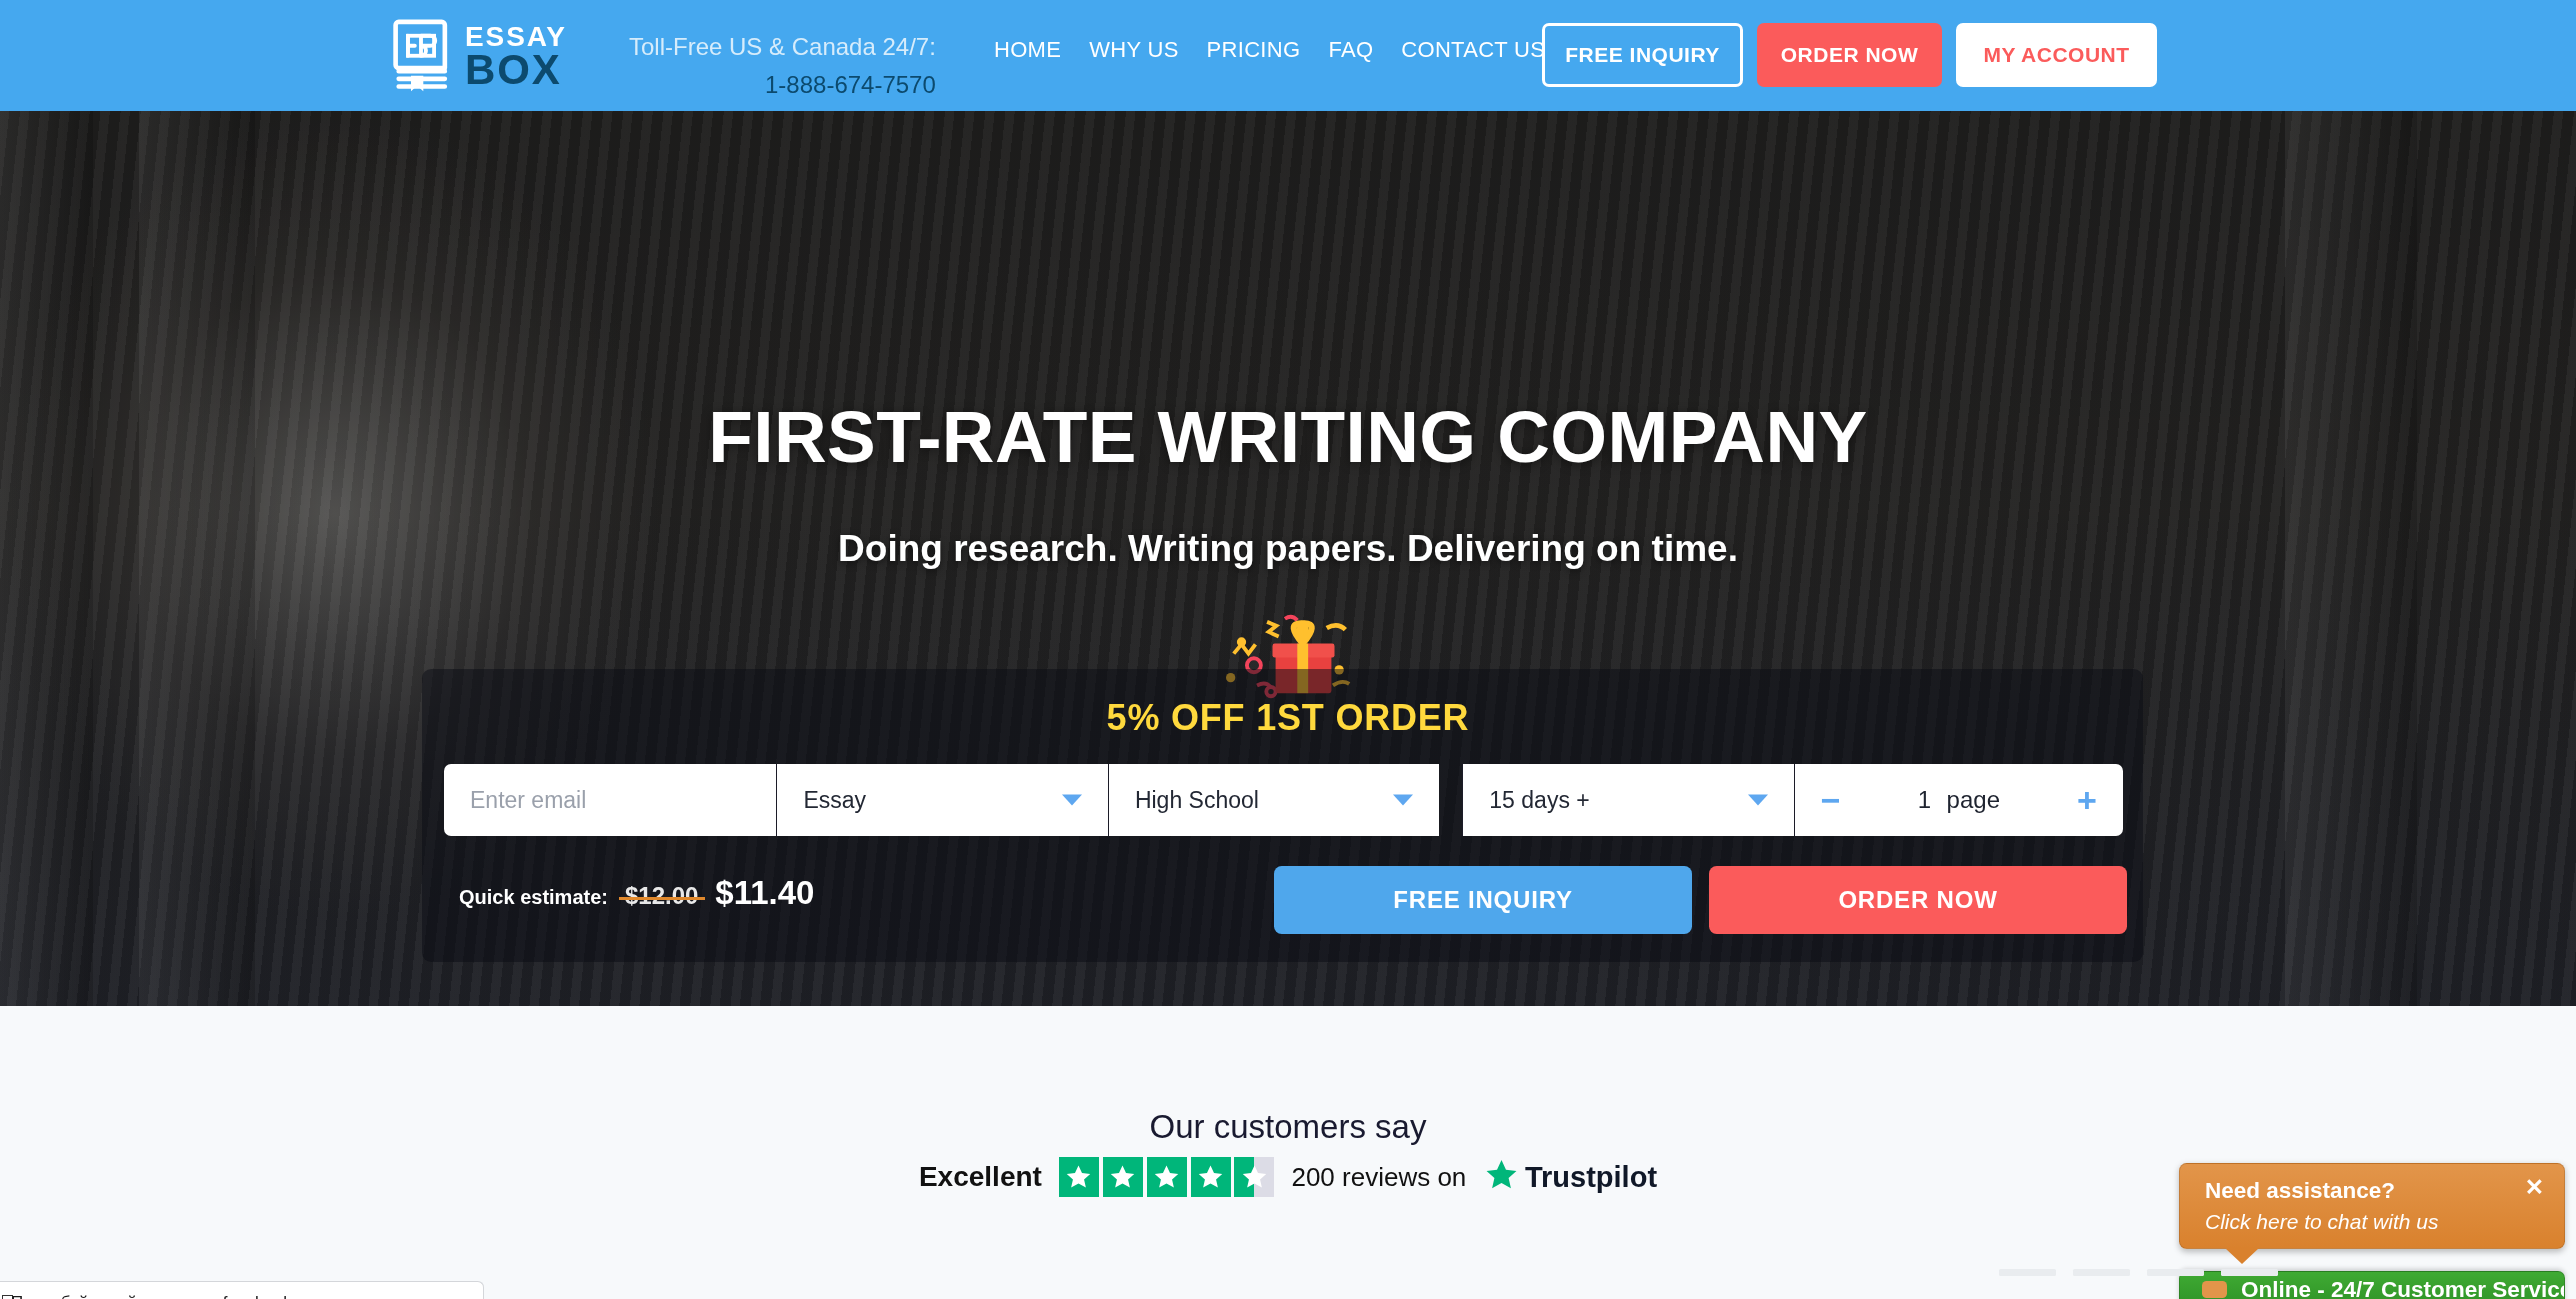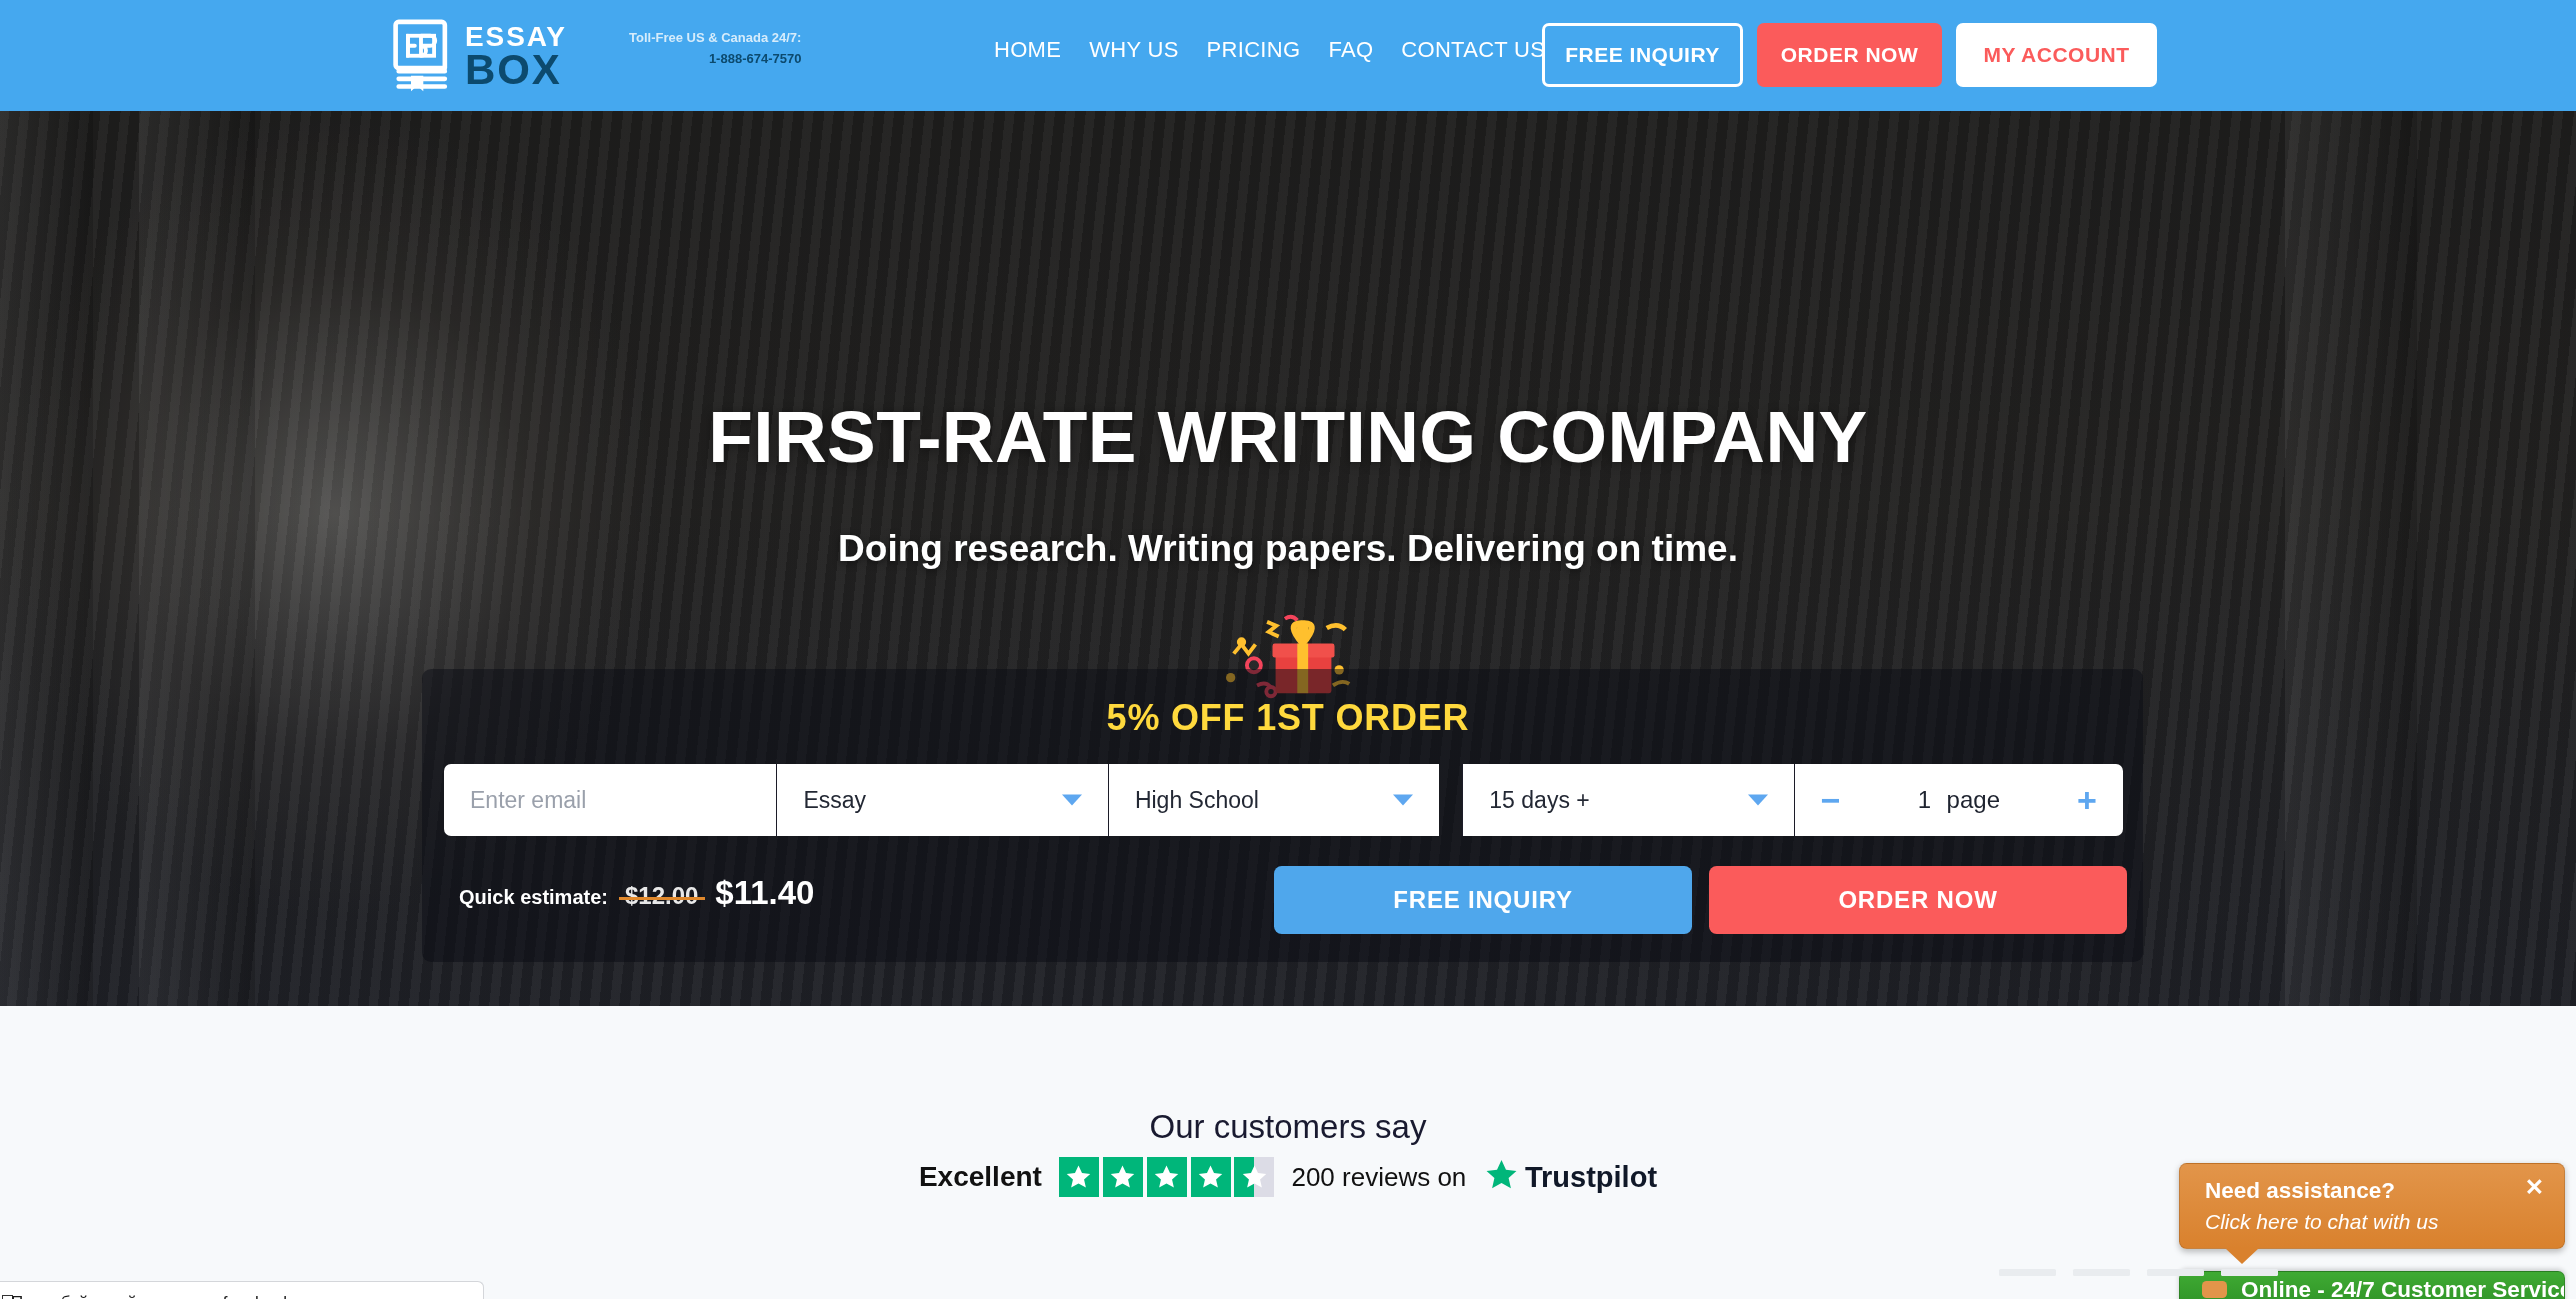--- a/index.html
+++ b/index.html
@@ -28,21 +28,21 @@
     letter-spacing: 1.9px; display: block;
     font-family: "Liberation Sans Narrow", "Liberation Sans", sans-serif;
   }
   .logo-text .l2 {
     color: #0c4a6e; font-size: 42px; font-weight: 700;
     letter-spacing: 1.9px; display: block;
     font-family: "Liberation Sans Narrow", "Liberation Sans", sans-serif;
   }
   .tollfree {
     position: absolute; left: 629px; top: 28px;
-    color: #d6ecfb; font-size: 13px; font-weight: 700;
+    color: #d6ecfb; font-size: 24px; font-weight: 400;
     line-height: 1.6;
   }
   .tollfree .num { display: block; color: #0c4a6e; text-align: right; }
 
   .mainnav {
     position: absolute; left: 994px; top: 37px;
     display: flex; align-items: center; gap: 28px;
   }
   .mainnav a {
     color: #ffffff; font-size: 22px; font-weight: 400;

